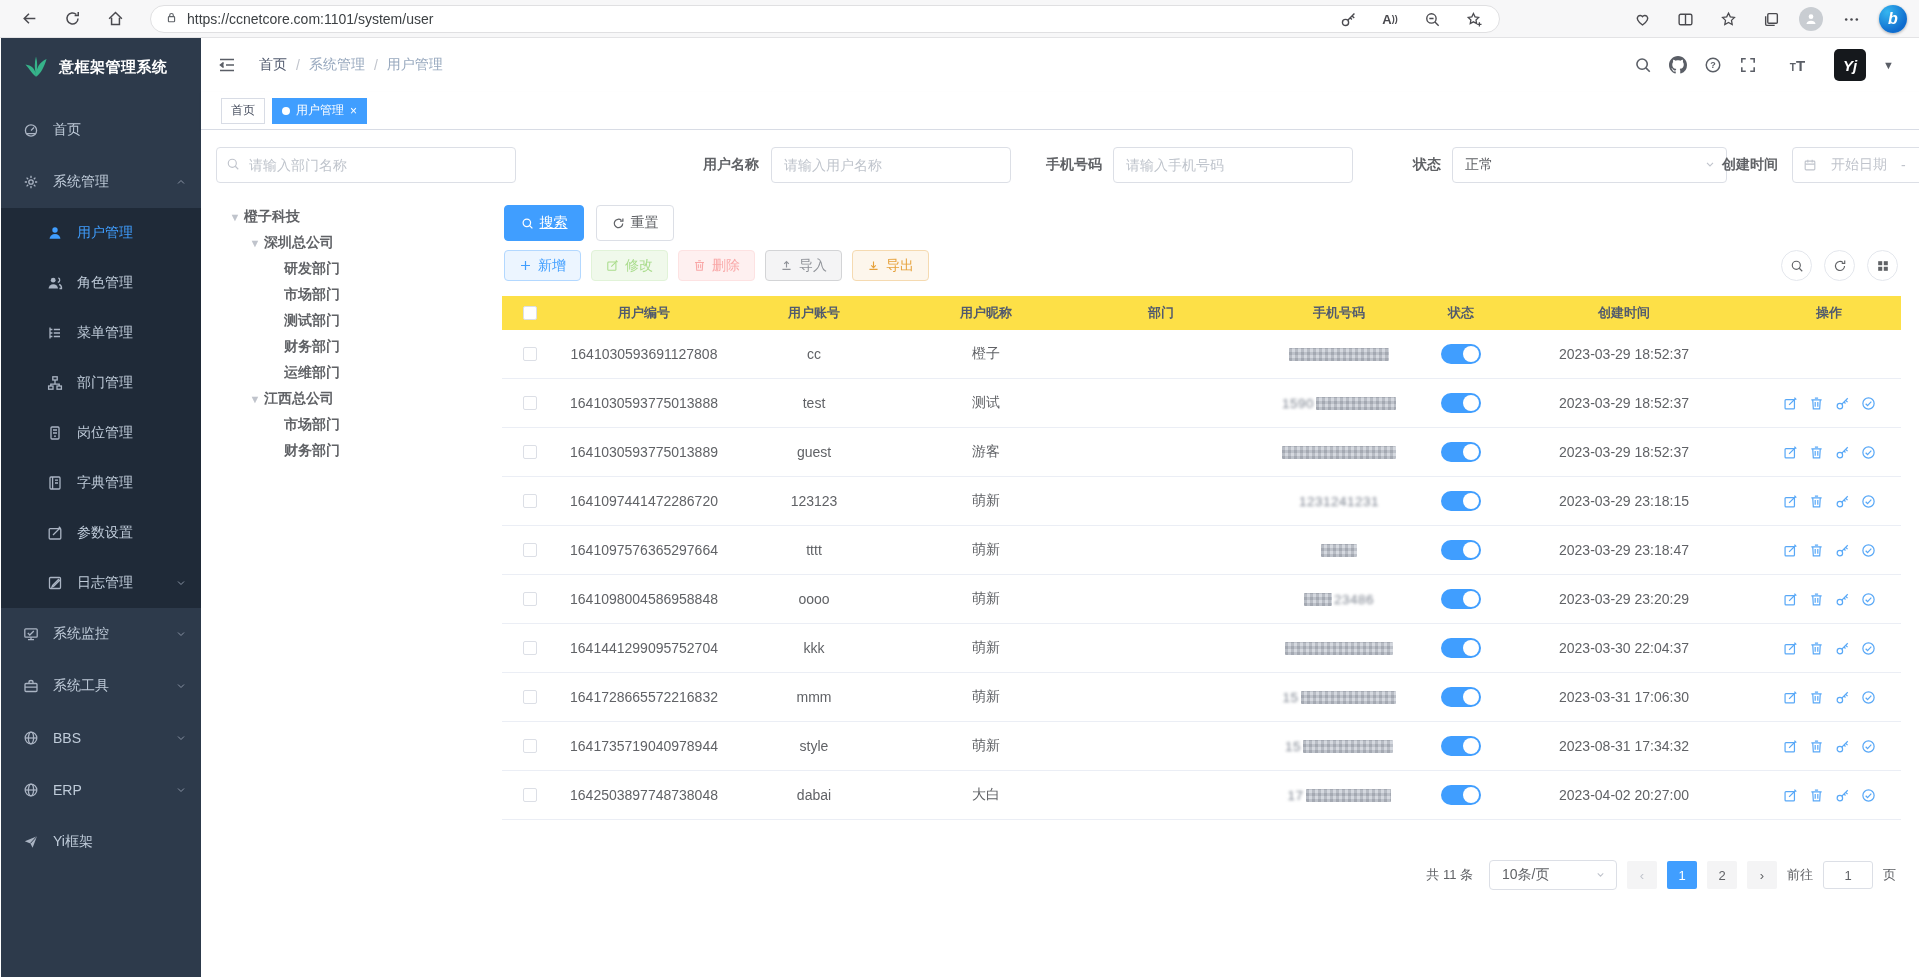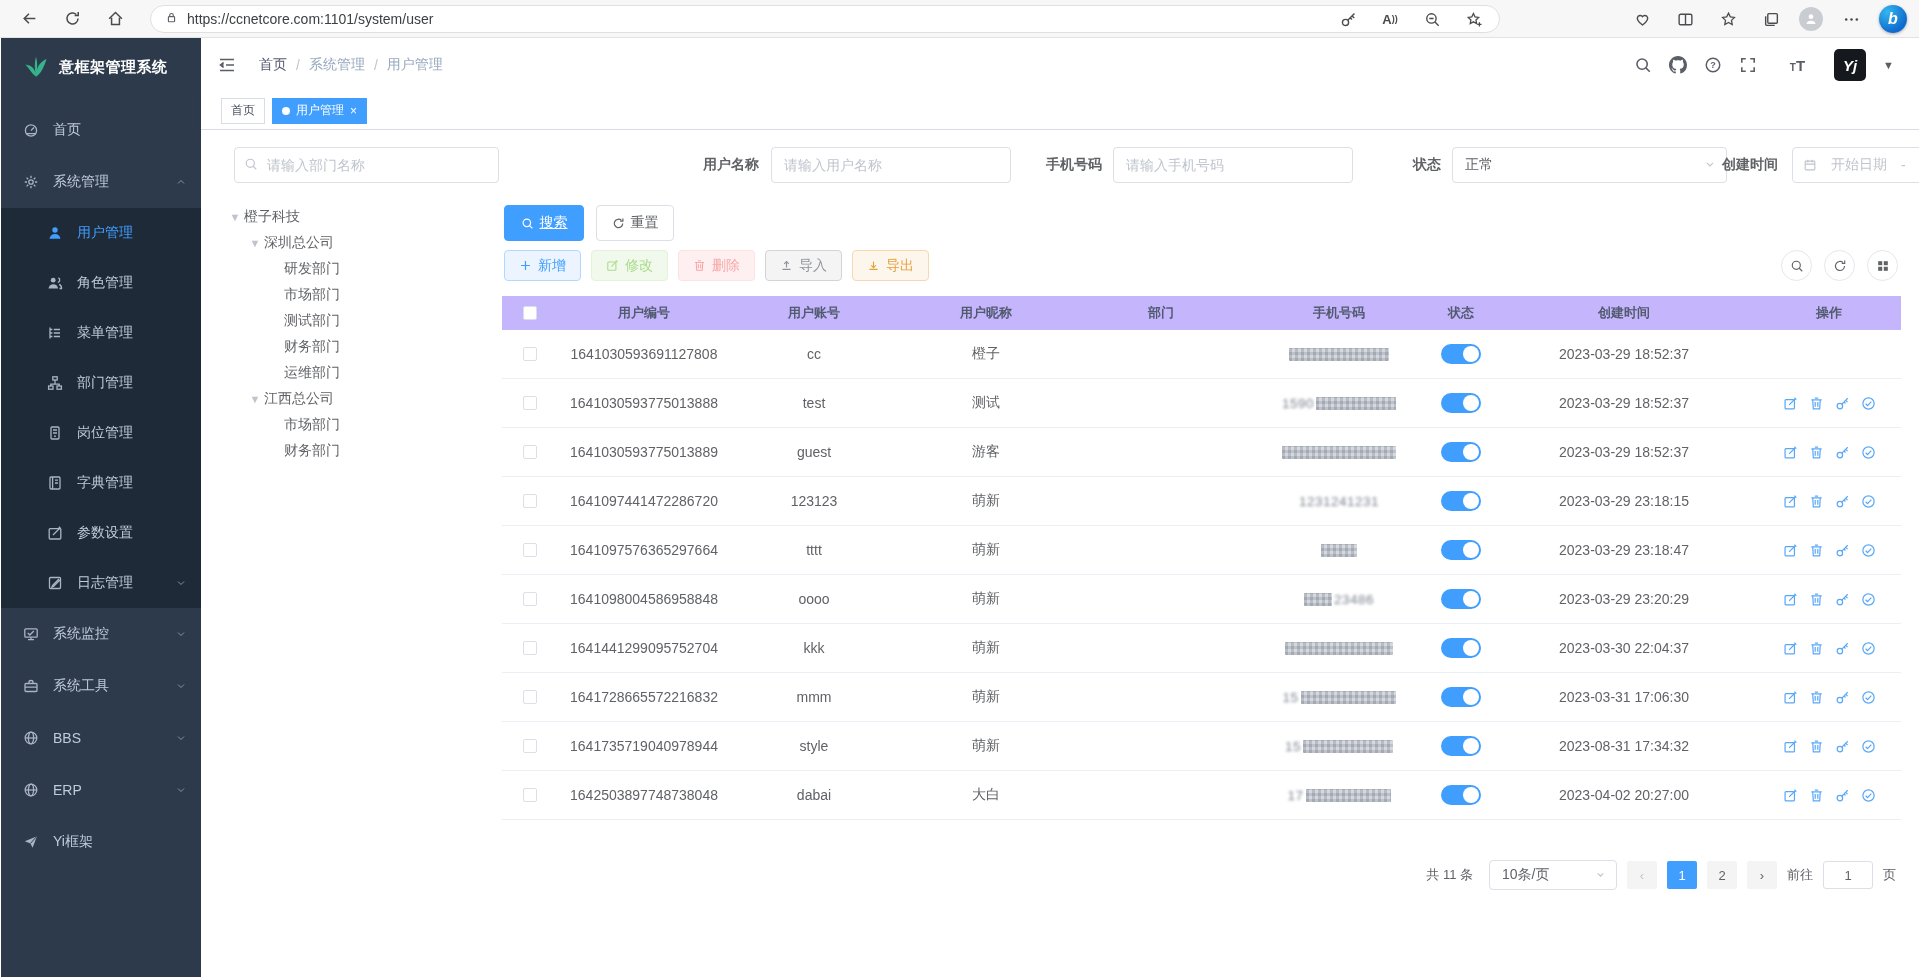--- a/index.html
+++ b/index.html
@@ -76,35 +76,35 @@
   
   .content { position:relative; flex:1 1 auto; background:#fff; }
 
   
   .filters { position:absolute; left:0; top:17px; width:100%; height:36px; }
   .f-abs { position:absolute; top:0; height:36px; display:flex; align-items:center; }
   .f-label { font-size:14px; color:#606266; font-weight:bold; white-space:nowrap; }
   .text-input { height:36px; border:1px solid #dcdfe6; border-radius:4px; font-size:14px; color:#606266;
     padding:0 12px; outline:none; width:100%; font-family:inherit; }
   .text-input::placeholder { color:#bfc4cc; }
-  .dept-search { position:absolute; left:15px; top:0; width:265px;margin-left:18px; }
+  .dept-search { position:absolute; left:15px; top:0; width:300px; }
   .dept-search input { padding-left:32px; }
   .dept-search .mag { position:absolute; left:10px; top:10px; color:#c0c4cc; }
   .select-box { border:1px solid #dcdfe6; border-radius:4px; height:36px; display:flex; align-items:center;
     padding:0 10px 0 12px; font-size:14px; color:#606266; justify-content:space-between; cursor:pointer; background:#fff; }
   .select-box .chev { color:#c0c4cc; }
   .daterange { border:1px solid #dcdfe6; border-radius:4px; height:36px; display:flex; align-items:center;
     padding:0 10px; font-size:14px; color:#c0c4cc; gap:14px; background:#fff; cursor:pointer; }
   .daterange .cal { color:#c0c4cc; display:flex; }
 
   
   .tree { position:absolute; left:15px; top:74px; width:280px; }
   .tree-row { height:26px; display:flex; align-items:center; font-size:14px; color:#606266; cursor:pointer; }
   .tree-caret { width:18px; color:#c0c4cc; font-size:11px; flex:0 0 auto; text-align:center; }
-  .tree-label { white-space:nowrap; }
+  .tree-label { white-space:nowrap;font-weight:bold; }
 
   
   .btn { border-radius:4px; font-size:14px; display:inline-flex; align-items:center; gap:6px;
     justify-content:center; cursor:pointer; border:1px solid transparent; font-family:inherit; }
   .btn svg { width:13px; height:13px; }
   .search-btn { position:absolute; left:303px; top:75px; width:80px; height:36px; background:#409eff;
     color:#fff; border-color:#409eff;text-decoration:underline; }
   .reset-btn { position:absolute; left:395px; top:75px; width:78px; height:36px; background:#fff;
     color:#606266; border-color:#dcdfe6; }
   .toolbar { position:absolute; left:303px; top:120px; display:flex; gap:10px; }
@@ -116,21 +116,21 @@
   .btn-export { background:#fdf6ec; border-color:#f5dab1; color:#e6a23c; }
   .toolbar-right { position:absolute; right:22px; top:120px; display:flex; gap:12px; }
   .circ-btn { width:31px; height:31px; border-radius:50%; border:1px solid #e4e7ed; background:#fff;
     color:#606266; display:flex; align-items:center; justify-content:center; cursor:pointer; }
   .circ-btn svg { width:14px; height:14px; }
 
   
   .utable { position:absolute; left:301px; top:166px; width:1399px; }
   .grid-row { display:grid; grid-template-columns:55px 174px 166px 178px 172px 184px 60px 266px 144px;
     align-items:center; }
-  .thead { height:34px; background:#c4b5fd; color:#515a6e; font-size:13px; font-weight:bold; }
+  .thead { height:34px; background:#fde047; color:#515a6e; font-size:13px; font-weight:bold; }
   .thead > div { text-align:center; }
   .trow { height:49px; border-bottom:1px solid #ebeef5; font-size:14px; color:#606266; }
   .trow > div { text-align:center; display:flex; justify-content:center; align-items:center; }
   .cb { width:14px; height:14px; border:1px solid #dcdfe6; border-radius:2px; background:#fff; cursor:pointer; }
   .toggle { width:40px; height:20px; border-radius:10px; background:#409eff; position:relative; cursor:pointer; }
   .toggle::after { content:""; position:absolute; right:2px; top:2px; width:16px; height:16px;
     border-radius:50%; background:#fff; }
   .mosaic { height:13px; border-radius:1px; display:inline-block;
     background:
       repeating-linear-gradient(90deg,#c7cad0 0 3px,#e6e8ec 3px 6px),

